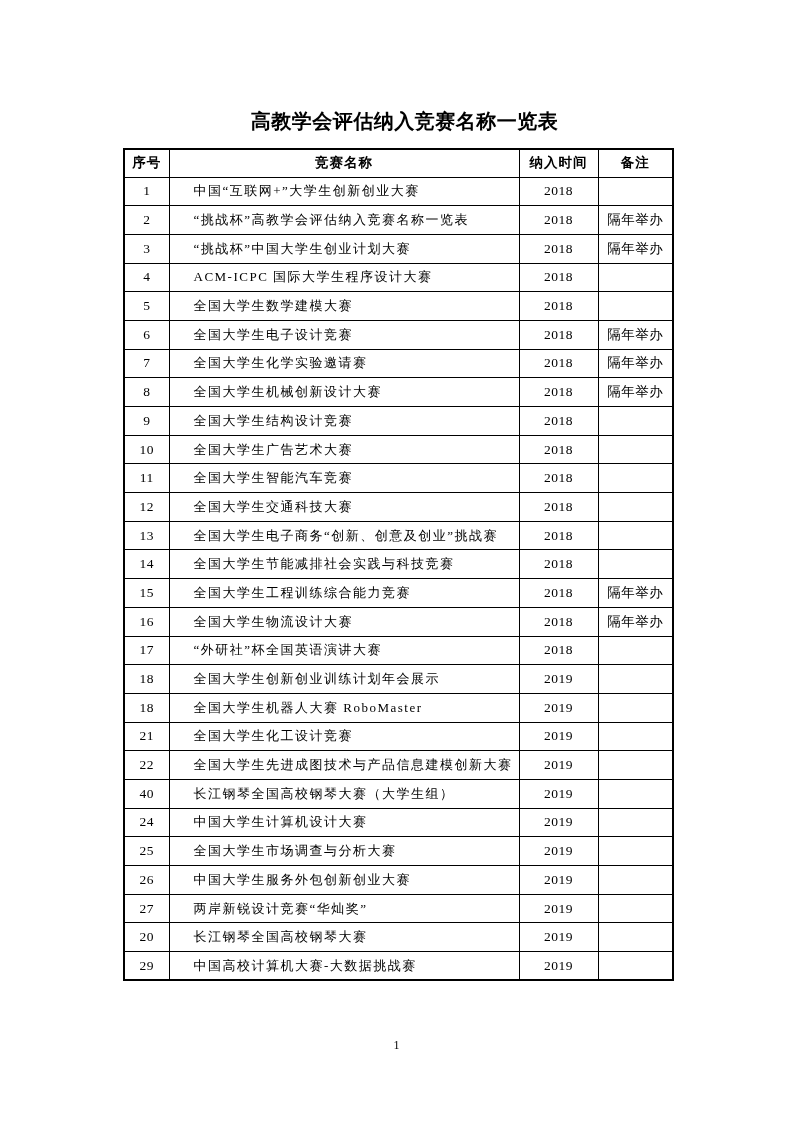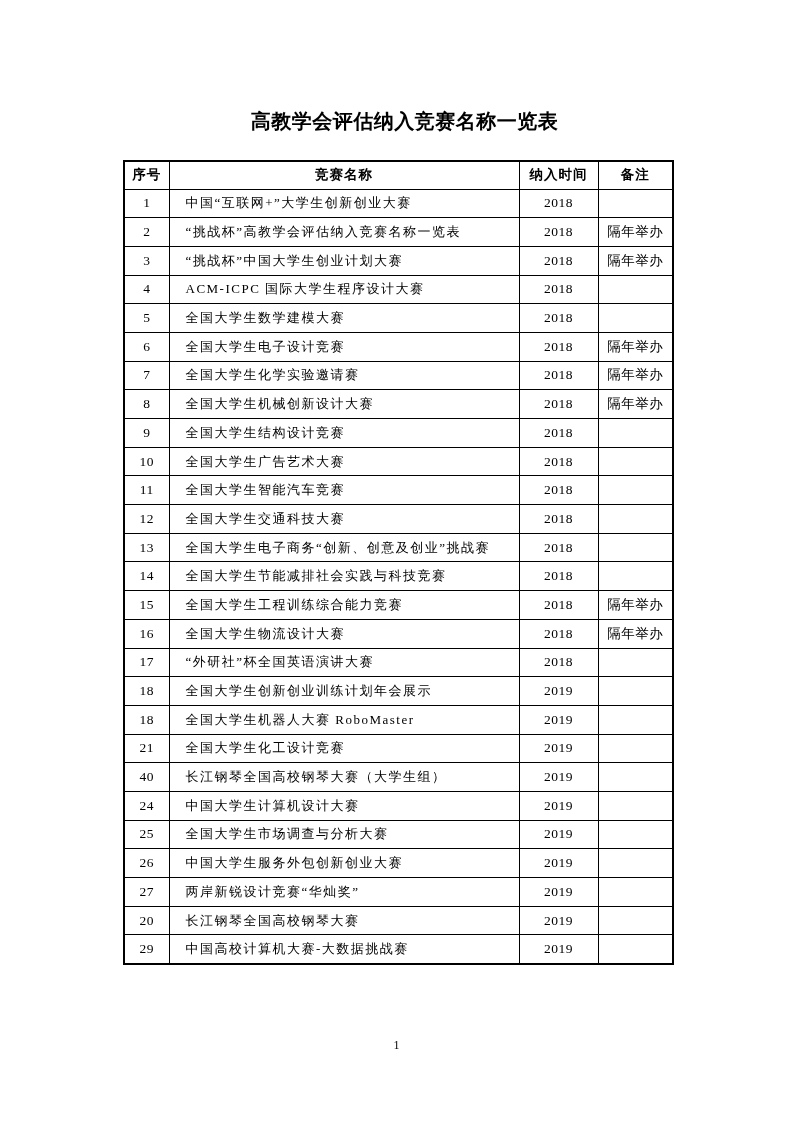--- a/index.html
+++ b/index.html
@@ -25,21 +25,21 @@
     font-family: "Liberation Sans", sans-serif;
     font-weight: bold;
     font-size: 20px;
     line-height: 26px;
     letter-spacing: 0.5px;
     color: #000000;
     padding-left: 8px;
   }
   table.comp-table {
     position: absolute;
-    top: 160px;
+    top: 148px;
     left: 123px;
     width: 549px;
     border-collapse: collapse;
     table-layout: fixed;
     border: 2px solid #000000;
   }
   .comp-table col.c-no   { width: 45px; }
   .comp-table col.c-name { width: 350px; }
   .comp-table col.c-year { width: 79px; }
   .comp-table col.c-note { width: 75px; }
@@ -65,21 +65,21 @@
   }
   .comp-table td.no,
   .comp-table td.year,
   .comp-table td.note {
     text-align: center;
     letter-spacing: 0.5px;
     font-size: 13.5px;
   }
   .comp-table td.name {
     text-align: left;
-    padding-left: 16px;
+    padding-left: 24px;
   }
   .page-number {
     position: absolute;
     top: 1038px;
     left: 0;
     width: 793px;
     text-align: center;
     font-size: 12px;
     font-family: "Liberation Serif", serif;
   }
@@ -221,20 +221,26 @@
           <td class="year">2019</td>
           <td class="note"></td>
         </tr>
         <tr>
           <td class="no">21</td>
           <td class="name">全国大学生化工设计竞赛</td>
           <td class="year">2019</td>
           <td class="note"></td>
         </tr>
         <tr>
+          <td class="no">22</td>
+          <td class="name">全国大学生先进成图技术与产品信息建模创新大赛</td>
+          <td class="year">2019</td>
+          <td class="note"></td>
+        </tr>
+        <tr>
           <td class="no">40</td>
           <td class="name">长江钢琴全国高校钢琴大赛（大学生组）</td>
           <td class="year">2019</td>
           <td class="note"></td>
         </tr>
         <tr>
           <td class="no">24</td>
           <td class="name">中国大学生计算机设计大赛</td>
           <td class="year">2019</td>
           <td class="note"></td>

